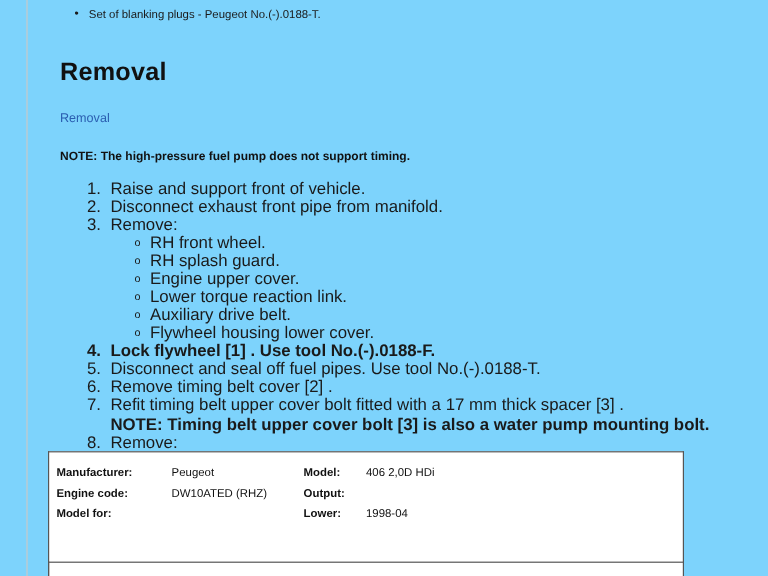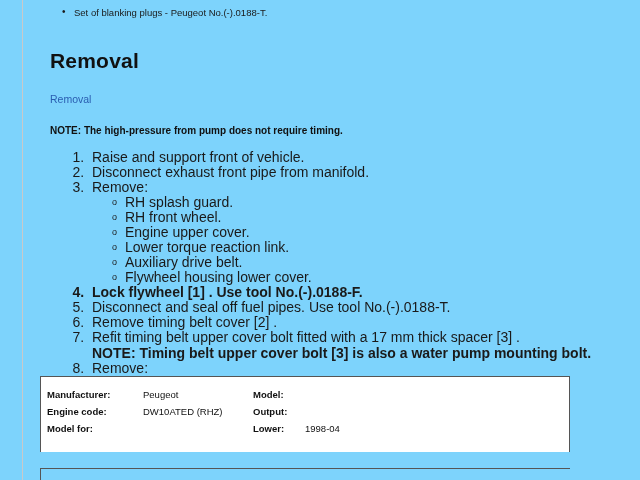--- a/index.html
+++ b/index.html
@@ -118,21 +118,21 @@
   }
   
   .spec-box {
     position: absolute;
     left: 40px;
     top: 376px;
     width: 530px;
     border: 1px solid #555;
     border-bottom: none;
     background: #ffffff;
-    height: 76px;
+    height: 104px;
     box-sizing: border-box;
   }
   .spec-inner {
     padding: 9px 0 0 6px;
     font-size: 9.5px;
     color: #111;
   }
   .spec-row {
     display: flex;
     line-height: 17px;
@@ -183,34 +183,34 @@
     <div class="clip-first"></div>
 
     <ul class="top-list">
       <li>Set of blanking plugs - Peugeot No.(-).0188-T.</li>
     </ul>
 
     <h1 class="section-title">Removal</h1>
 
     <div class="sub-link">Removal</div>
 
-    <div class="note">NOTE: The high-pressure from pump does not require timing.</div>
+    <div class="note">NOTE: The high-pressure fuel pump does not support timing.</div>
 
     <ol class="steps">
       <li>
         <span>Raise and support front of vehicle.</span>
       </li>
       <li>
         <span>Disconnect exhaust front pipe from manifold.</span>
       </li>
       <li>
         <span>Remove:</span>
         <ul class="sub">
+          <li>RH front wheel.</li>
           <li>RH splash guard.</li>
-          <li>RH front wheel.</li>
           <li>Engine upper cover.</li>
           <li>Lower torque reaction link.</li>
           <li>Auxiliary drive belt.</li>
           <li>Flywheel housing lower cover.</li>
         </ul>
       </li>
       <li class="gap-top">
         <span>Lock flywheel [1] . Use tool No.(-).0188-F.</span>
       </li>
       <li>
@@ -234,20 +234,21 @@
     </ol>
 
   </div>
 
   <div class="spec-box">
     <div class="spec-inner">
       <div class="spec-row">
         <div class="spec-label">Manufacturer:</div>
         <div class="spec-value">Peugeot</div>
         <div class="spec-label2">Model:</div>
+        <div class="spec-value2">406  2,0D HDi</div>
       </div>
       <div class="spec-row">
         <div class="spec-label">Engine code:</div>
         <div class="spec-value">DW10ATED (RHZ)</div>
         <div class="spec-label2">Output:</div>
       </div>
       <div class="spec-row">
         <div class="spec-label">Model for:</div>
         <div class="spec-value"></div>
         <div class="spec-label2">Lower:</div>

